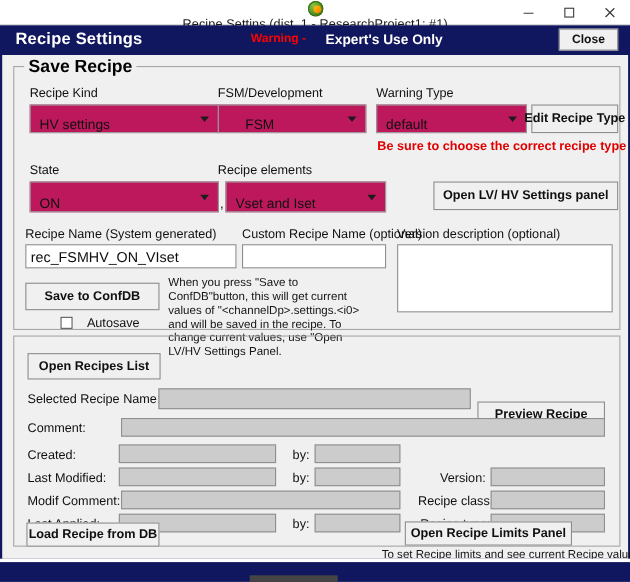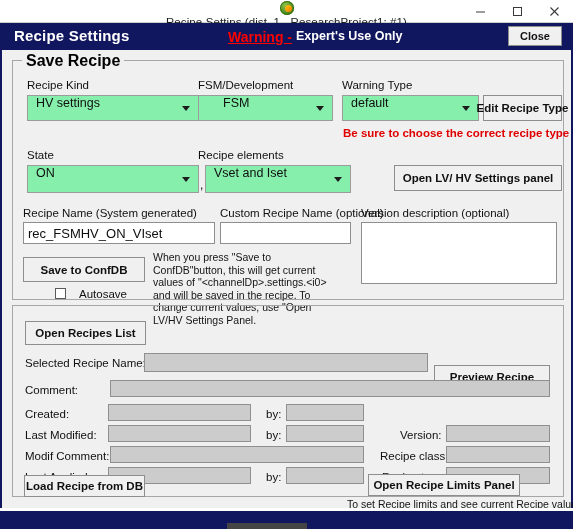--- a/index.html
+++ b/index.html
@@ -86,24 +86,23 @@
     position: absolute;
     left: 14px; top: 4px;
     font-size: 15px;
     font-weight: bold;
     color: #ffffff;
     letter-spacing: 0.2px;
   }
   .warn-red {
     position: absolute;
     left: 228px; top: 6px;
-    font-size: 14px;
+    font-size: 11px;
     font-weight: bold;
     color: #ff0000;
-    text-decoration: underline;
   }
   .warn-white {
     position: absolute;
     left: 296px; top: 6px;
     font-size: 12.5px;
     font-weight: bold;
     color: #ffffff;
   }
   .close-btn {
     position: absolute;
@@ -154,25 +153,25 @@
   .lbl {
     position: absolute;
     font-size: 11.5px;
     color: #101010;
     white-space: nowrap;
   }
 
   
   .combo {
     position: absolute;
-    background: #86efac;
+    background: #be185d;
     border: 1px solid #9b9b9b;
     box-sizing: border-box;
     display: flex;
-    align-items: flex-start;
+    align-items: flex-end;
     cursor: pointer;
   }
   .combo .val {
     font-size: 12.5px;
     color: #0f0f0f;
     padding-left: 8px;
     white-space: nowrap;
     overflow: hidden;
   }
   .combo .arrow {

